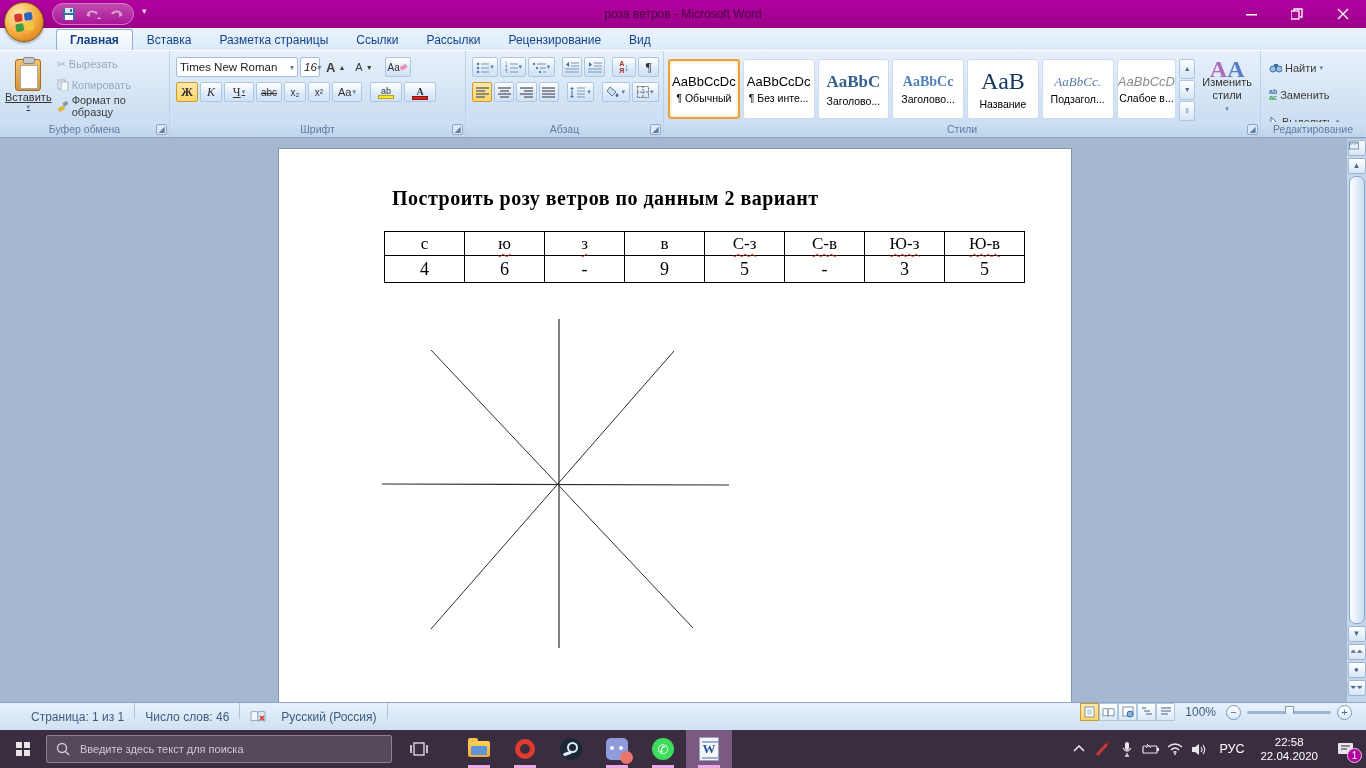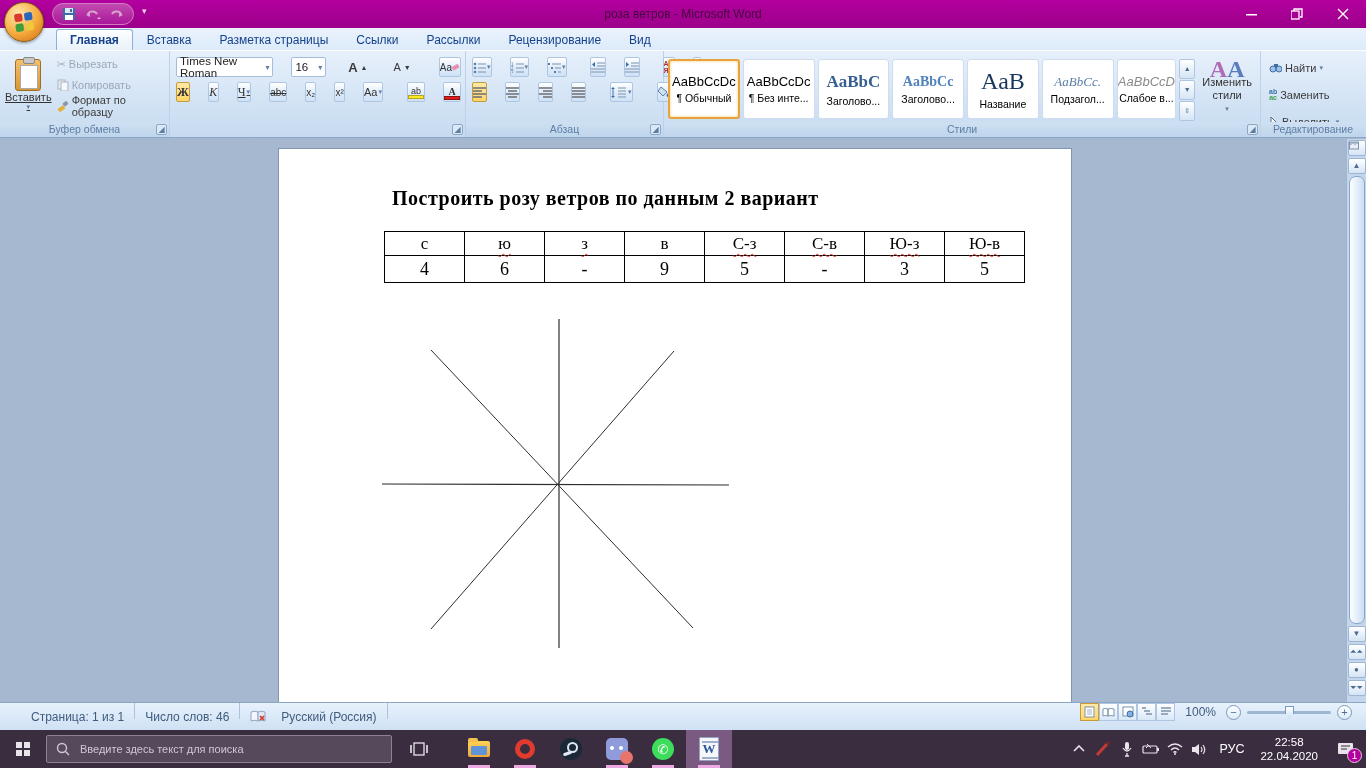--- a/index.html
+++ b/index.html
@@ -50,21 +50,21 @@
   .rbtn .dd { font-size:7px; color:#5e7ea4; }
   .rbtn.dis { color:#9aa8ba; }
   .sbtn { width:22px; height:20px; border:1px solid #aec6e2; border-radius:2px;
     background:linear-gradient(#ffffff,#dceafa 60%,#cfe2f6); display:flex; align-items:center;
     justify-content:center; font-size:12px; color:#333; }
   .sbtn.on { background:linear-gradient(#ffe9a9,#ffd564); border-color:#c79b3c; }
   .sbtn .dd { font-size:7px; color:#5e7ea4; margin-left:1px; }
   .combo { background:#fff; border:1px solid #a5bddc; border-radius:2px; font-size:11.5px;
     color:#222; display:flex; align-items:center; justify-content:space-between; padding:1px 3px; height:20px; }
   .combo .dd { font-size:8px; color:#5e7ea4; }
-  .row { display:flex; align-items:center; gap:18px; }
+  .row { display:flex; align-items:center; gap:2px; }
   
   .paste-big { width:52px; height:62px; display:flex; flex-direction:column; align-items:center;
     justify-content:center; border:1px solid transparent; border-radius:3px; font-size:11px; color:#333;text-decoration:underline; }
   .clipboard-ico { width:26px; height:32px; background:linear-gradient(#f5c06a,#d99636); border:1px solid #9c6f23;
     border-radius:3px; position:relative; }
   .clipboard-ico::before { content:""; position:absolute; left:4px; top:5px; width:16px; height:22px; background:#fff; border:1px solid #aaa; }
   .clipboard-ico::after { content:""; position:absolute; left:7px; top:-3px; width:10px; height:5px; background:#c8c8c8; border:1px solid #888; border-radius:2px; }
   
   .stylecard { width:72px; height:60px; background:#fff; border:1px solid #cddcee; border-radius:3px;
     display:flex; flex-direction:column; align-items:center; justify-content:center; gap:3px; padding:2px; }
@@ -254,21 +254,21 @@
     <div class="rgroup-label">Буфер обмена</div>
     <span class="launcher">◢</span>
   </div>
 
   <div class="rgroup" style="width:296px;">
     <div class="row" style="margin:3px 0 5px 2px;">
       <div class="combo" style="width:122px;">
         <span>Times New Roman</span>
           <span class="dd">▾</span>
       </div>
-      <div class="combo" style="width:42px;">
+      <div class="combo" style="width:20px;font-style:italic;">
         <span>16</span>
           <span class="dd">▾</span>
       </div>
       <span class="rbtn" style="font-weight:bold;font-size:13px;">A<sup style="font-size:7px;">▲</sup></span>
       <span class="rbtn" style="font-size:11px;">A<sup style="font-size:7px;">▼</sup></span>
       <span class="sbtn" style="margin-left:6px;width:26px;">
         <span style="font-size:10px;">Aa</span>
         <svg width="8" height="8">
             <rect x="0" y="2" width="7" height="4" rx="1" fill="#e88fb4" transform="rotate(-30 4 4)"></rect>
           </svg>
@@ -290,20 +290,21 @@
         </span>
       <span class="sbtn" style="width:32px;margin-left:6px;flex-direction:column;gap:0;padding-top:2px;">
         <span style="font-size:9px;line-height:8px;">ab</span>
         <span style="width:16px;height:4px;background:#ffe826;border:1px solid #b9a41f;"></span>
       </span>
       <span class="sbtn" style="width:32px;flex-direction:column;gap:0;padding-top:2px;font-family:'Liberation Serif',serif;">
         <span style="font-size:10px;line-height:9px;font-weight:bold;">А</span>
         <span style="width:16px;height:4px;background:#e02020;border:1px solid #8d1414;"></span>
       </span>
     </div>
+    <div class="rgroup-label">Шрифт</div>
     <span class="launcher">◢</span>
   </div>
 
   <div class="rgroup" style="width:198px;">
     <div class="row" style="margin:3px 0 5px 2px;">
       <span class="sbtn" style="width:28px;">
           <svg width="13" height="11">
             <circle cx="2" cy="2" r="1.3" fill="#5a7ca6"></circle>
             <circle cx="2" cy="6" r="1.3" fill="#5a7ca6"></circle>
             <circle cx="2" cy="10" r="1.3" fill="#5a7ca6"></circle>

